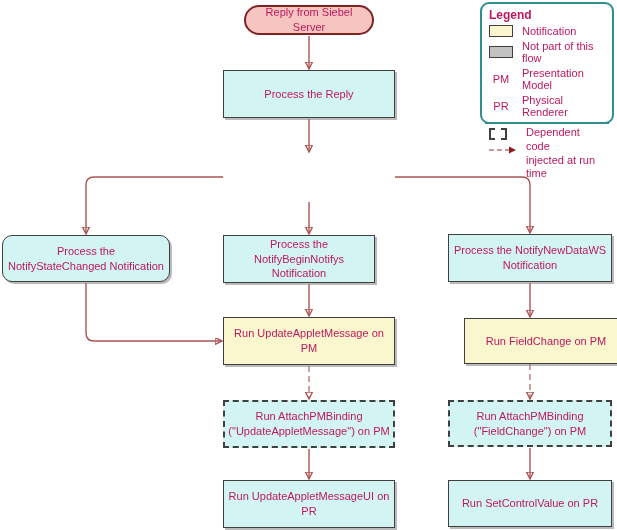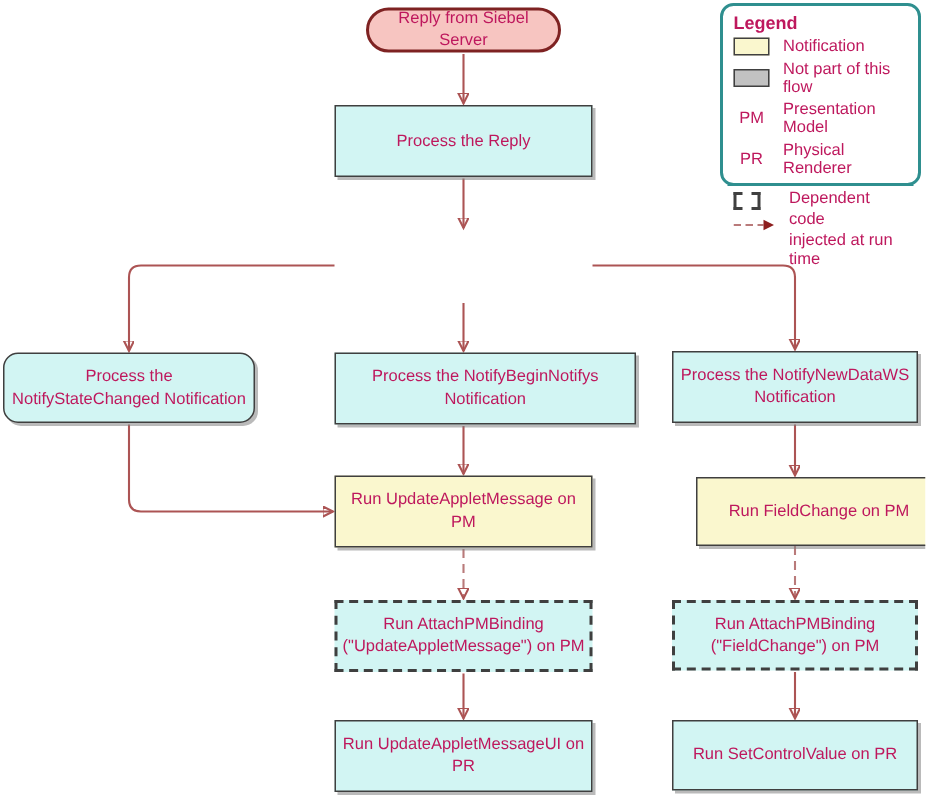--- a/index.html
+++ b/index.html
@@ -69,21 +69,21 @@
   </svg>
 
   <div class="node oval" style="left:244px; top:5px; width:130px; height:30px;">Reply from Siebel Server</div>
 
   <div class="node cyan" style="left:223px; top:70px; width:172px; height:48px;">Process the Reply</div>
 
 
   <div class="node cyan" style="left:2px; top:235px; width:168px; height:47px;border-radius:10px;">Process the
 NotifyStateChanged Notification</div>
 
-  <div class="node cyan" style="left:223px; top:235px; width:201px; height:48px;">Process the NotifyBeginNotifys
+  <div class="node cyan" style="left:223px; top:235px; width:152px; height:48px;">Process the NotifyBeginNotifys
 Notification</div>
 
   <div class="node cyan" style="left:448px; top:234px; width:164px; height:48px;">Process the  NotifyNewDataWS
 Notification</div>
 
   <div class="node yellow" style="left:223px; top:317px; width:172px; height:48px;">Run UpdateAppletMessage on
 PM</div>
 
   <div class="node yellow" style="left:464px; top:318px; width:164px; height:46px;">Run FieldChange on PM</div>
 

